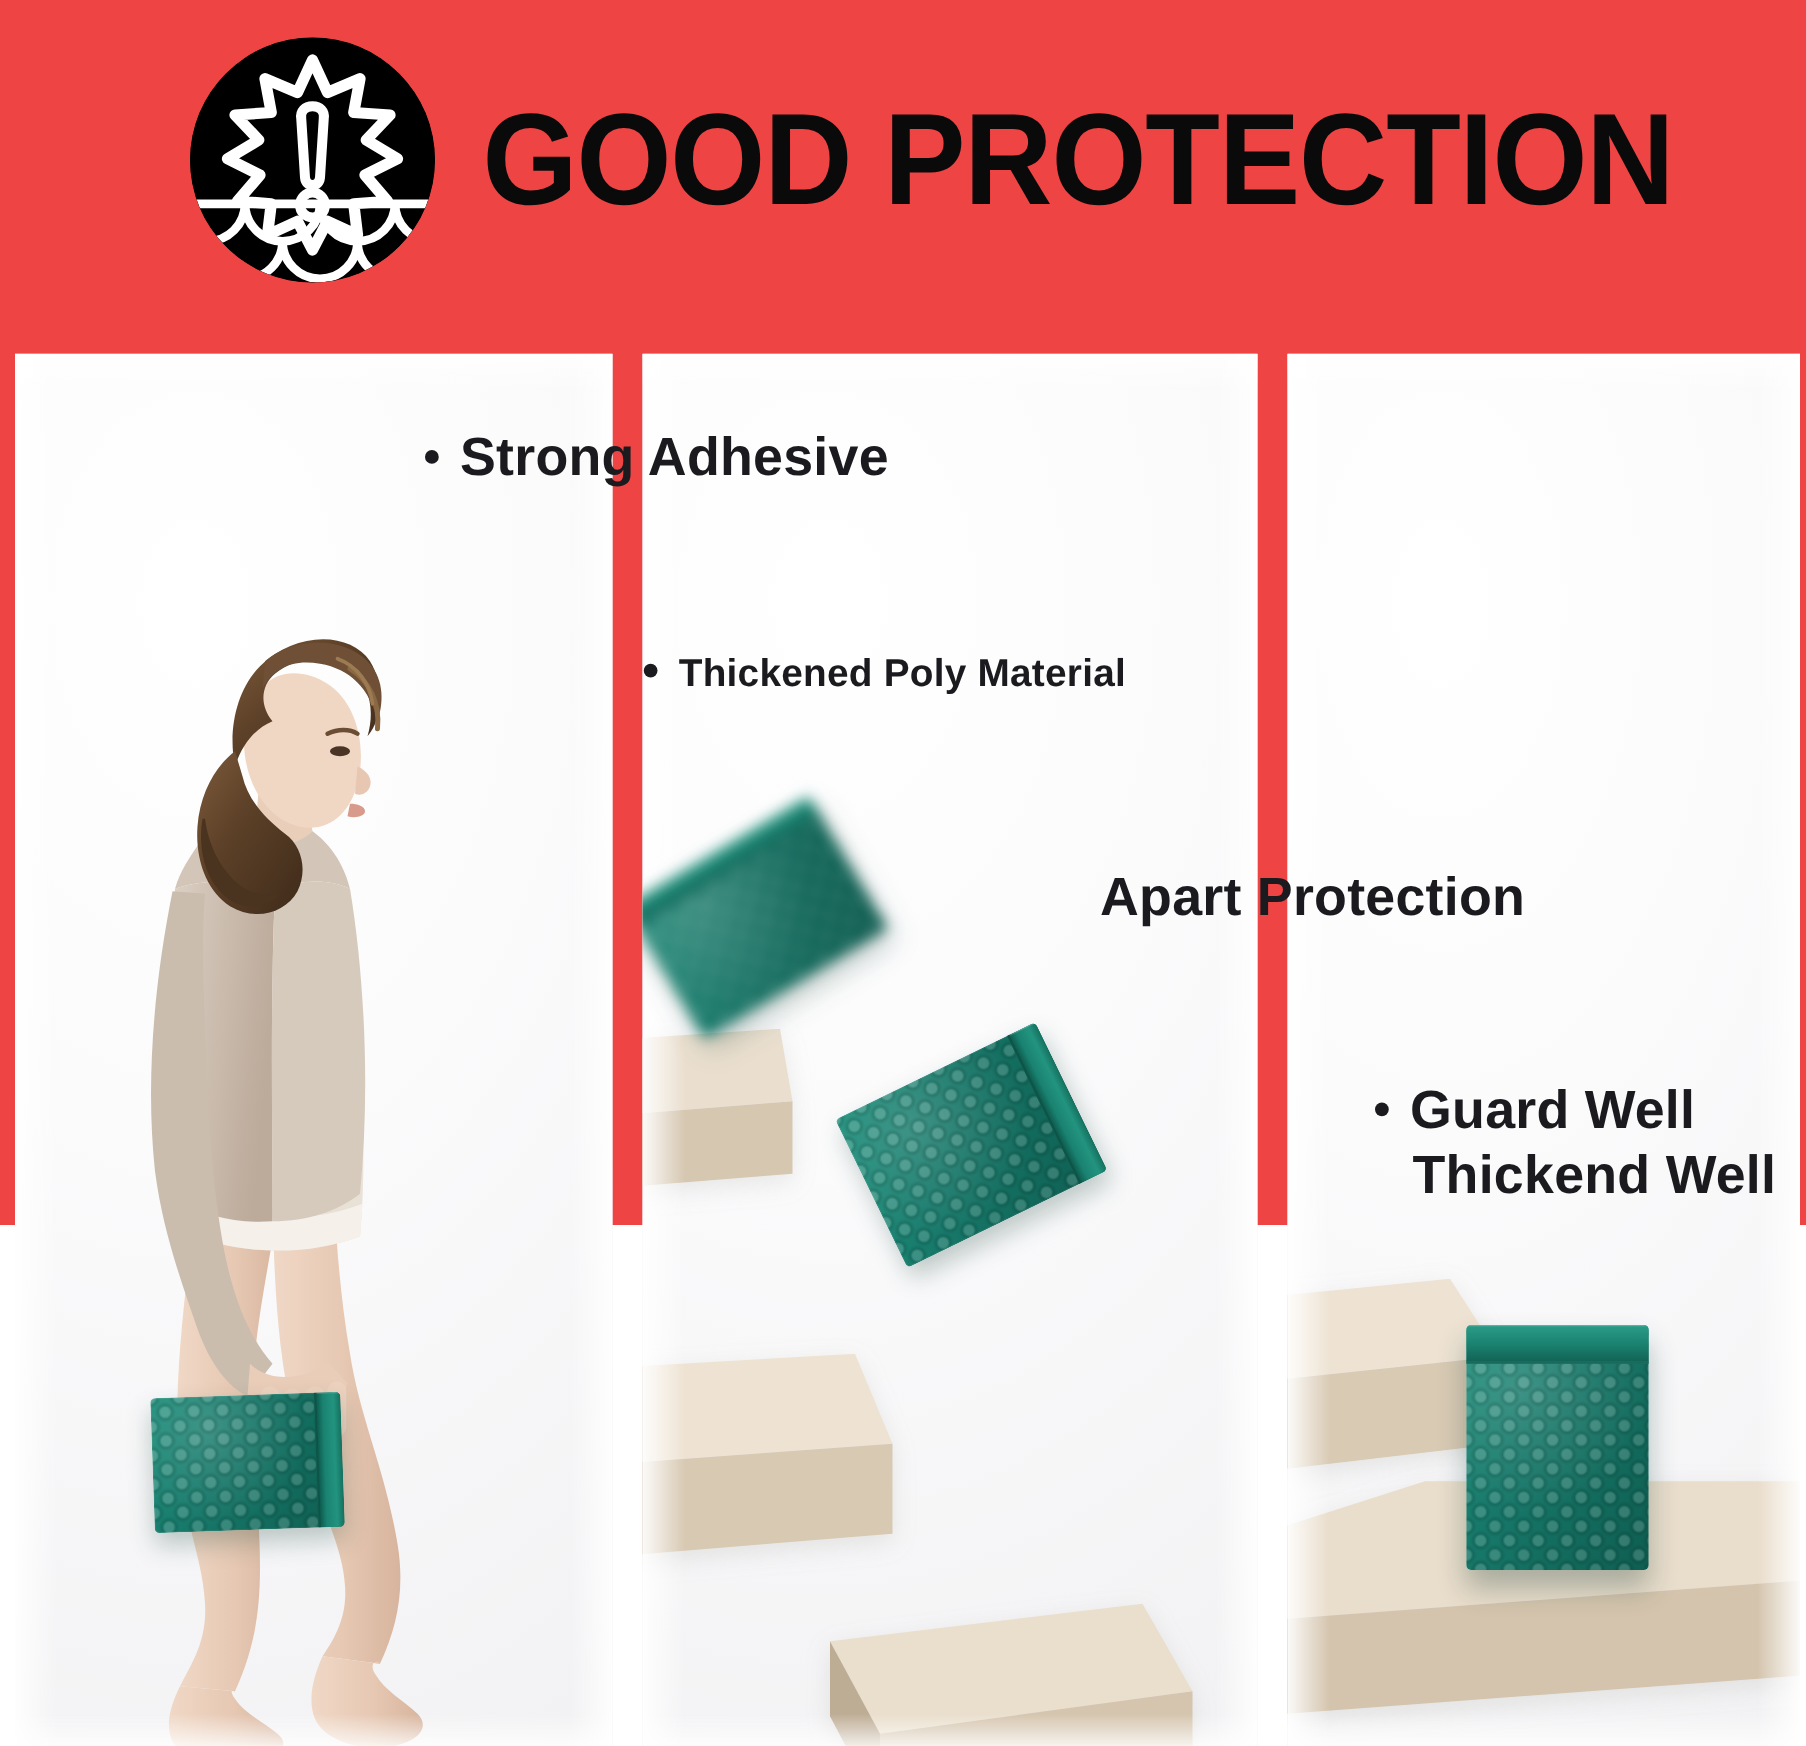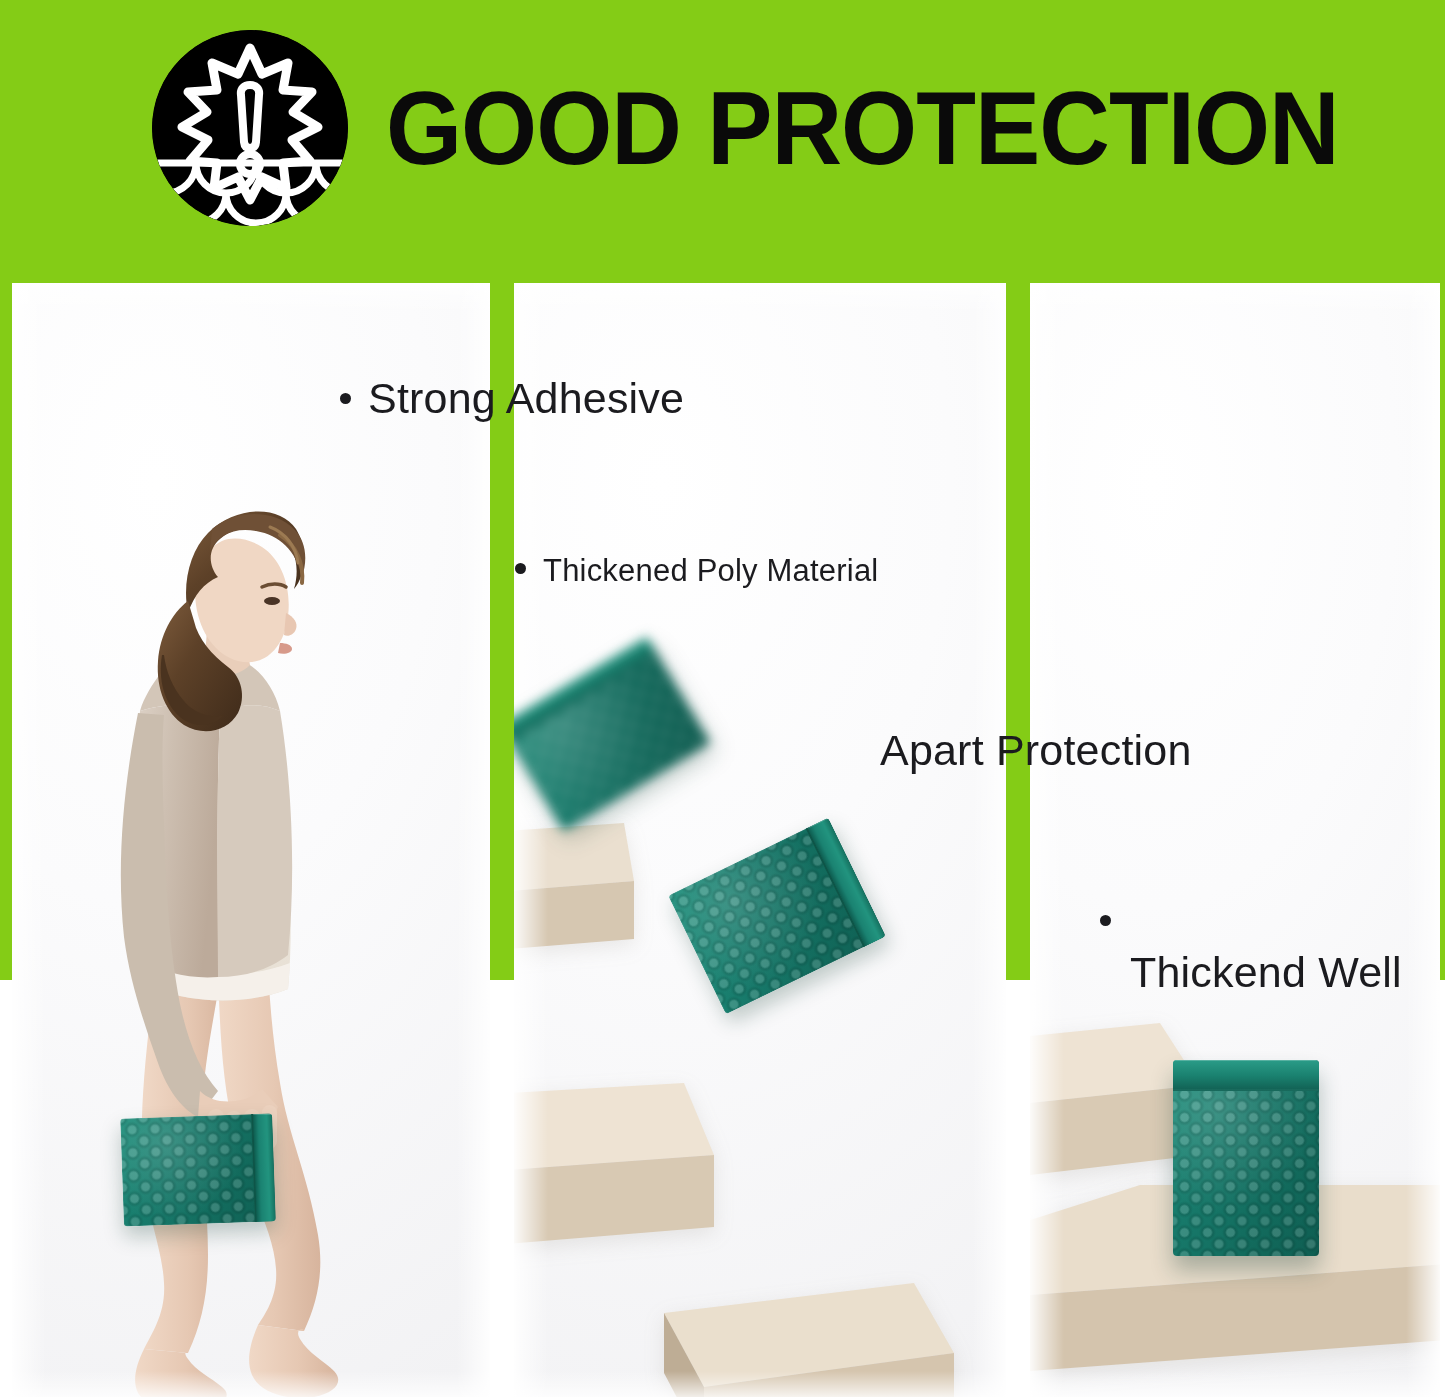--- a/index.html
+++ b/index.html
@@ -9,21 +9,21 @@
     height: 1397px;
     background: #ffffff;
     font-family: "Liberation Sans", sans-serif;
     overflow: hidden;
   }
 
   .infographic {
     position: relative;
     width: 1445px;
     height: 980px;
-    background: #84cc16;
+    background: #ef4444;
   }
 
   
   .header {
     position: absolute;
     left: 0; top: 0;
     width: 1445px;
     height: 255px;
     display: flex;
     align-items: center;
@@ -91,27 +91,26 @@
   .panel-bg {
     position: absolute; inset: 0;
     background:
       radial-gradient(140% 90% at 30% 18%, #ffffff 0%, #fbfbfc 42%, #f2f2f4 100%);
   }
 
   
   .bullet {
     position: absolute;
     font-family: "Liberation Sans", sans-serif;
-    font-weight: 400;
+    font-weight: 700;
     color: #1b1b1f;
     line-height: 1.21;
     white-space: nowrap;
     letter-spacing: .2px;
     z-index: 40;
-    margin-top: 32px;
   }
   .bullet .line1 { display: block; }
   .bullet .line2 { display: block; padding-left: 30px; }
   .bullet .dot {
     display: inline-block;
     width: 11px; height: 11px;
     border-radius: 50%;
     background: #1b1b1f;
     vertical-align: 0.22em;
     margin-right: 17px;
@@ -425,18 +424,18 @@
       <span class="dot"></span><span>Thickened Poly Material</span>
     </span>
   </div>
 
   <div class="bullet" id="bullet-3">
     <span class="line2">Apart Protection</span>
   </div>
 
   <div class="bullet" id="bullet-4">
     <span class="line1">
-      <span class="dot"></span>
+      <span class="dot"></span><span>Guard Well</span>
     </span>
     <span class="line2">Thickend Well</span>
   </div>
 
 </div>
 
 </body></html>

